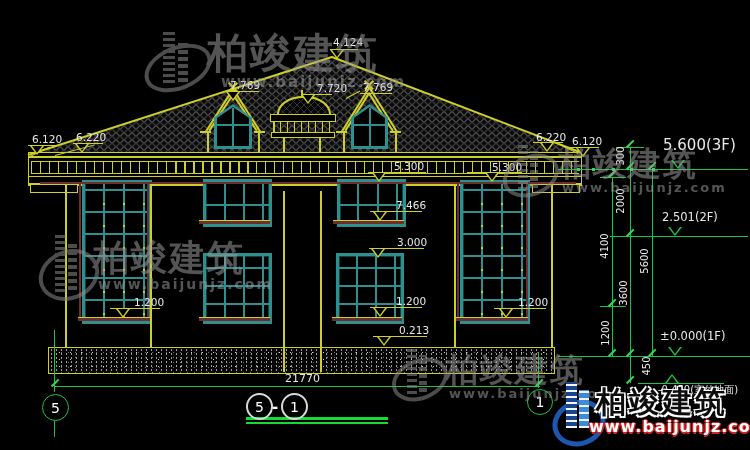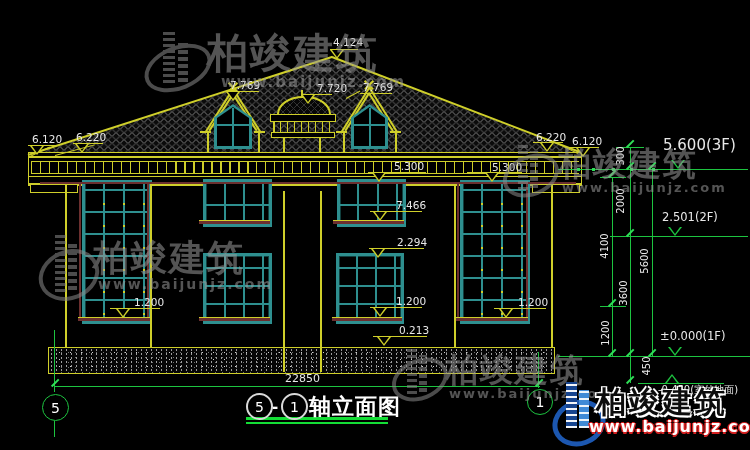--- a/index.html
+++ b/index.html
@@ -214,21 +214,21 @@
   <div class="otri" style="left:372px;top:173px;"></div>
 
   <div class="lbl" style="left:492px;top:162px;">5.300</div>
   <div class="yline" style="left:467px;top:172px;width:55px;height:1px;z-index:30;"></div>
   <div class="otri" style="left:485px;top:173px;"></div>
 
   <div class="lbl" style="left:396px;top:200px;">7.466</div>
   <div class="yline" style="left:370px;top:211px;width:52px;height:1px;z-index:30;"></div>
   <div class="otri" style="left:373px;top:212px;"></div>
 
-  <div class="lbl" style="left:397px;top:237px;">2.294</div>
+  <div class="lbl" style="left:397px;top:237px;">3.000</div>
   <div class="yline" style="left:369px;top:248px;width:55px;height:1px;z-index:30;"></div>
   <div class="otri" style="left:371px;top:249px;"></div>
 
   <div class="lbl" style="left:134px;top:297px;">1.200</div>
   <div class="yline" style="left:110px;top:308px;width:50px;height:1px;z-index:30;"></div>
   <div class="otri" style="left:116px;top:309px;"></div>
 
   <div class="lbl" style="left:396px;top:296px;">1.200</div>
   <div class="yline" style="left:370px;top:307px;width:52px;height:1px;z-index:30;"></div>
   <div class="otri" style="left:373px;top:308px;"></div>
@@ -281,40 +281,39 @@
   <div class="tk" style="left:647px;top:352px;"></div>
   <div class="nd" style="left:577px;top:168px;"></div>
   <div class="nd" style="left:592px;top:168px;"></div>
   <div class="nd" style="left:612px;top:168px;"></div>
   <div class="nd" style="left:630px;top:168px;"></div>
   <div class="nd" style="left:652px;top:168px;"></div>
 
   <div class="gline" style="left:54px;top:386px;width:486px;height:1.4px;"></div>
   <div class="tk" style="left:50px;top:382px;"></div>
   <div class="tk" style="left:534px;top:382px;"></div>
-  <div class="lbl" style="left:285px;top:373px;font-size:11px;">22850</div>
+  <div class="lbl" style="left:285px;top:373px;font-size:11px;">21770</div>
 
   <div class="gline" style="left:54px;top:330px;width:1.2px;height:62px;"></div>
   <div class="gline" style="left:54px;top:421px;width:1.2px;height:16px;"></div>
   <div class="bubble" style="left:42px;top:394px;width:25px;height:25px;">
     <span>5</span>
   </div>
   <div class="gline" style="left:538px;top:352px;width:1.2px;height:36px;"></div>
   <div class="bubble" style="left:527px;top:389px;width:24px;height:24px;">
     <span>1</span>
   </div>
 
   <div class="tcircle" style="left:246px;top:393px;width:23px;height:23px;">
     <span>5</span>
   </div>
   <div class="title" style="left:272px;top:398px;font-size:15px;">-</div>
   <div class="tcircle" style="left:281px;top:393px;width:23px;height:23px;">
     <span>1</span>
   </div>
-  <div class="title" style="left:309px;top:392px;font-size:22px;letter-spacing:1px;">轴立面图</div>
   <div class="gline" style="left:246px;top:417px;width:142px;height:3px;background:#13dd35;"></div>
   <div class="gline" style="left:246px;top:422px;width:142px;height:2px;background:#13dd35;"></div>
 
   <div class="wm" style="left:143px;top:26px;width:260px;height:70px;">
     <div class="wmicon" style="left:0;top:6px;width:62px;height:58px;">
       <div class="sw"></div>
       <div class="b1"></div>
       <div class="b2"></div>
     </div>
     <div class="brand" style="left:64px;top:0;font-size:41px;">柏竣建筑</div>

